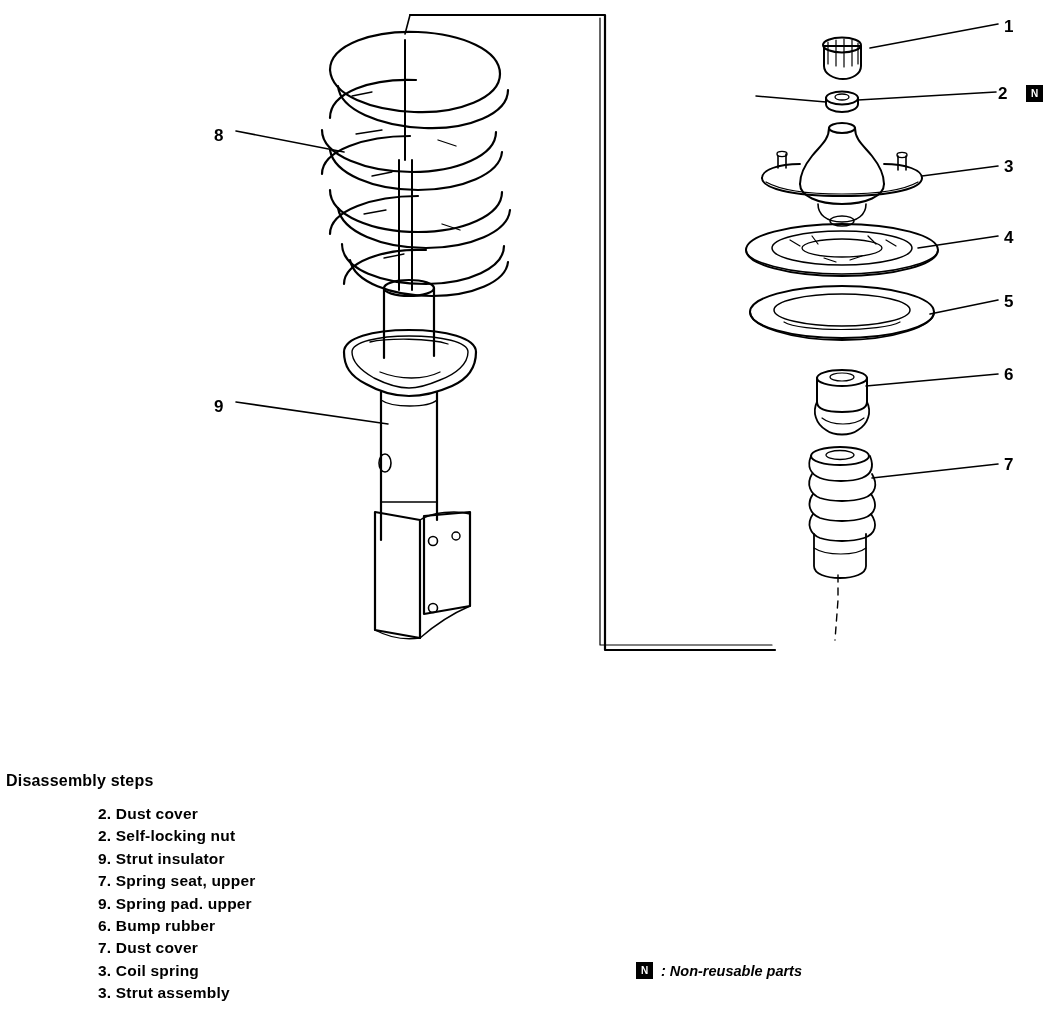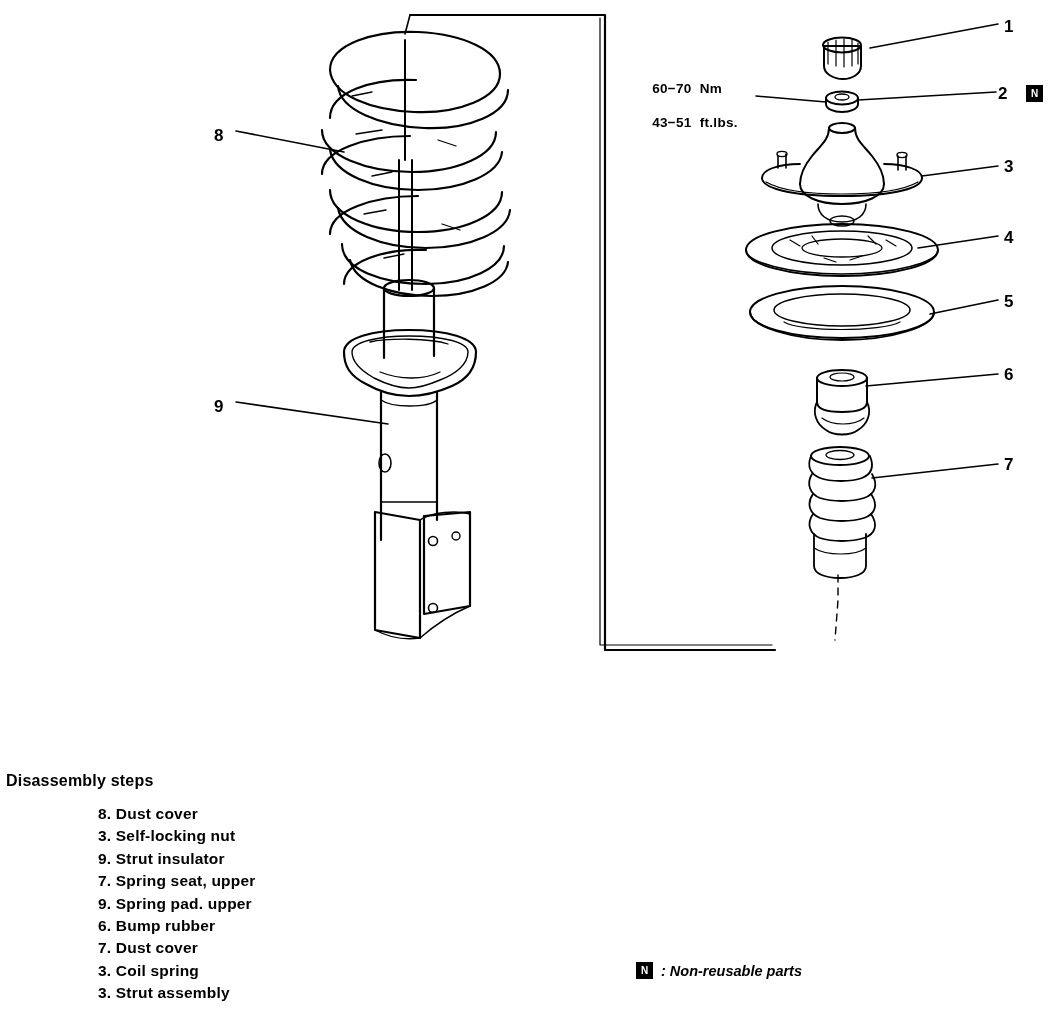--- a/index.html
+++ b/index.html
@@ -261,40 +261,36 @@
         <path d="M998 374 L866 386"></path>
         <path d="M998 464 L872 478"></path>
         <path d="M236 131 L344 152"></path>
         <path d="M236 402 L388 424"></path>
 
         <path d="M756 96 L826 102" stroke-width="1.5"></path>
       </g>
     </g>
   </svg>
 
-  <div class="torque-text" style="left:636px; top:63px;">
-    <span>60−70  Nm</span><br>
-    <span>43−51  ft.lbs.</span>
-  </div>
 
   <div class="lbl callout-num" style="left:1004px; top:17px;">1</div>
   <div class="lbl callout-num" style="left:998px;  top:84px;">2</div>
   <div class="nr-badge-inline" style="left:1026px; top:85px;">N</div>
   <div class="lbl callout-num" style="left:1004px; top:157px;">3</div>
   <div class="lbl callout-num" style="left:1004px; top:228px;">4</div>
   <div class="lbl callout-num" style="left:1004px; top:292px;">5</div>
   <div class="lbl callout-num" style="left:1004px; top:365px;">6</div>
   <div class="lbl callout-num" style="left:1004px; top:455px;">7</div>
   <div class="lbl callout-num" style="left:214px;  top:126px;">8</div>
   <div class="lbl callout-num" style="left:214px;  top:397px;">9</div>
 
   <div class="steps-title">Disassembly steps</div>
   <div class="steps-list">
-    <span class="row">8. Dust cover</span>
-    <span class="row">3. Self-locking nut</span>
+    <span class="row">2. Dust cover</span>
+    <span class="row">2. Self-locking nut</span>
     <span class="row">9. Strut insulator</span>
     <span class="row">7. Spring seat, upper</span>
     <span class="row">9. Spring pad. upper</span>
     <span class="row">6. Bump rubber</span>
     <span class="row">7. Dust cover</span>
     <span class="row">3. Coil spring</span>
     <span class="row">3. Strut assembly</span>
   </div>
 
   <div class="legend">

